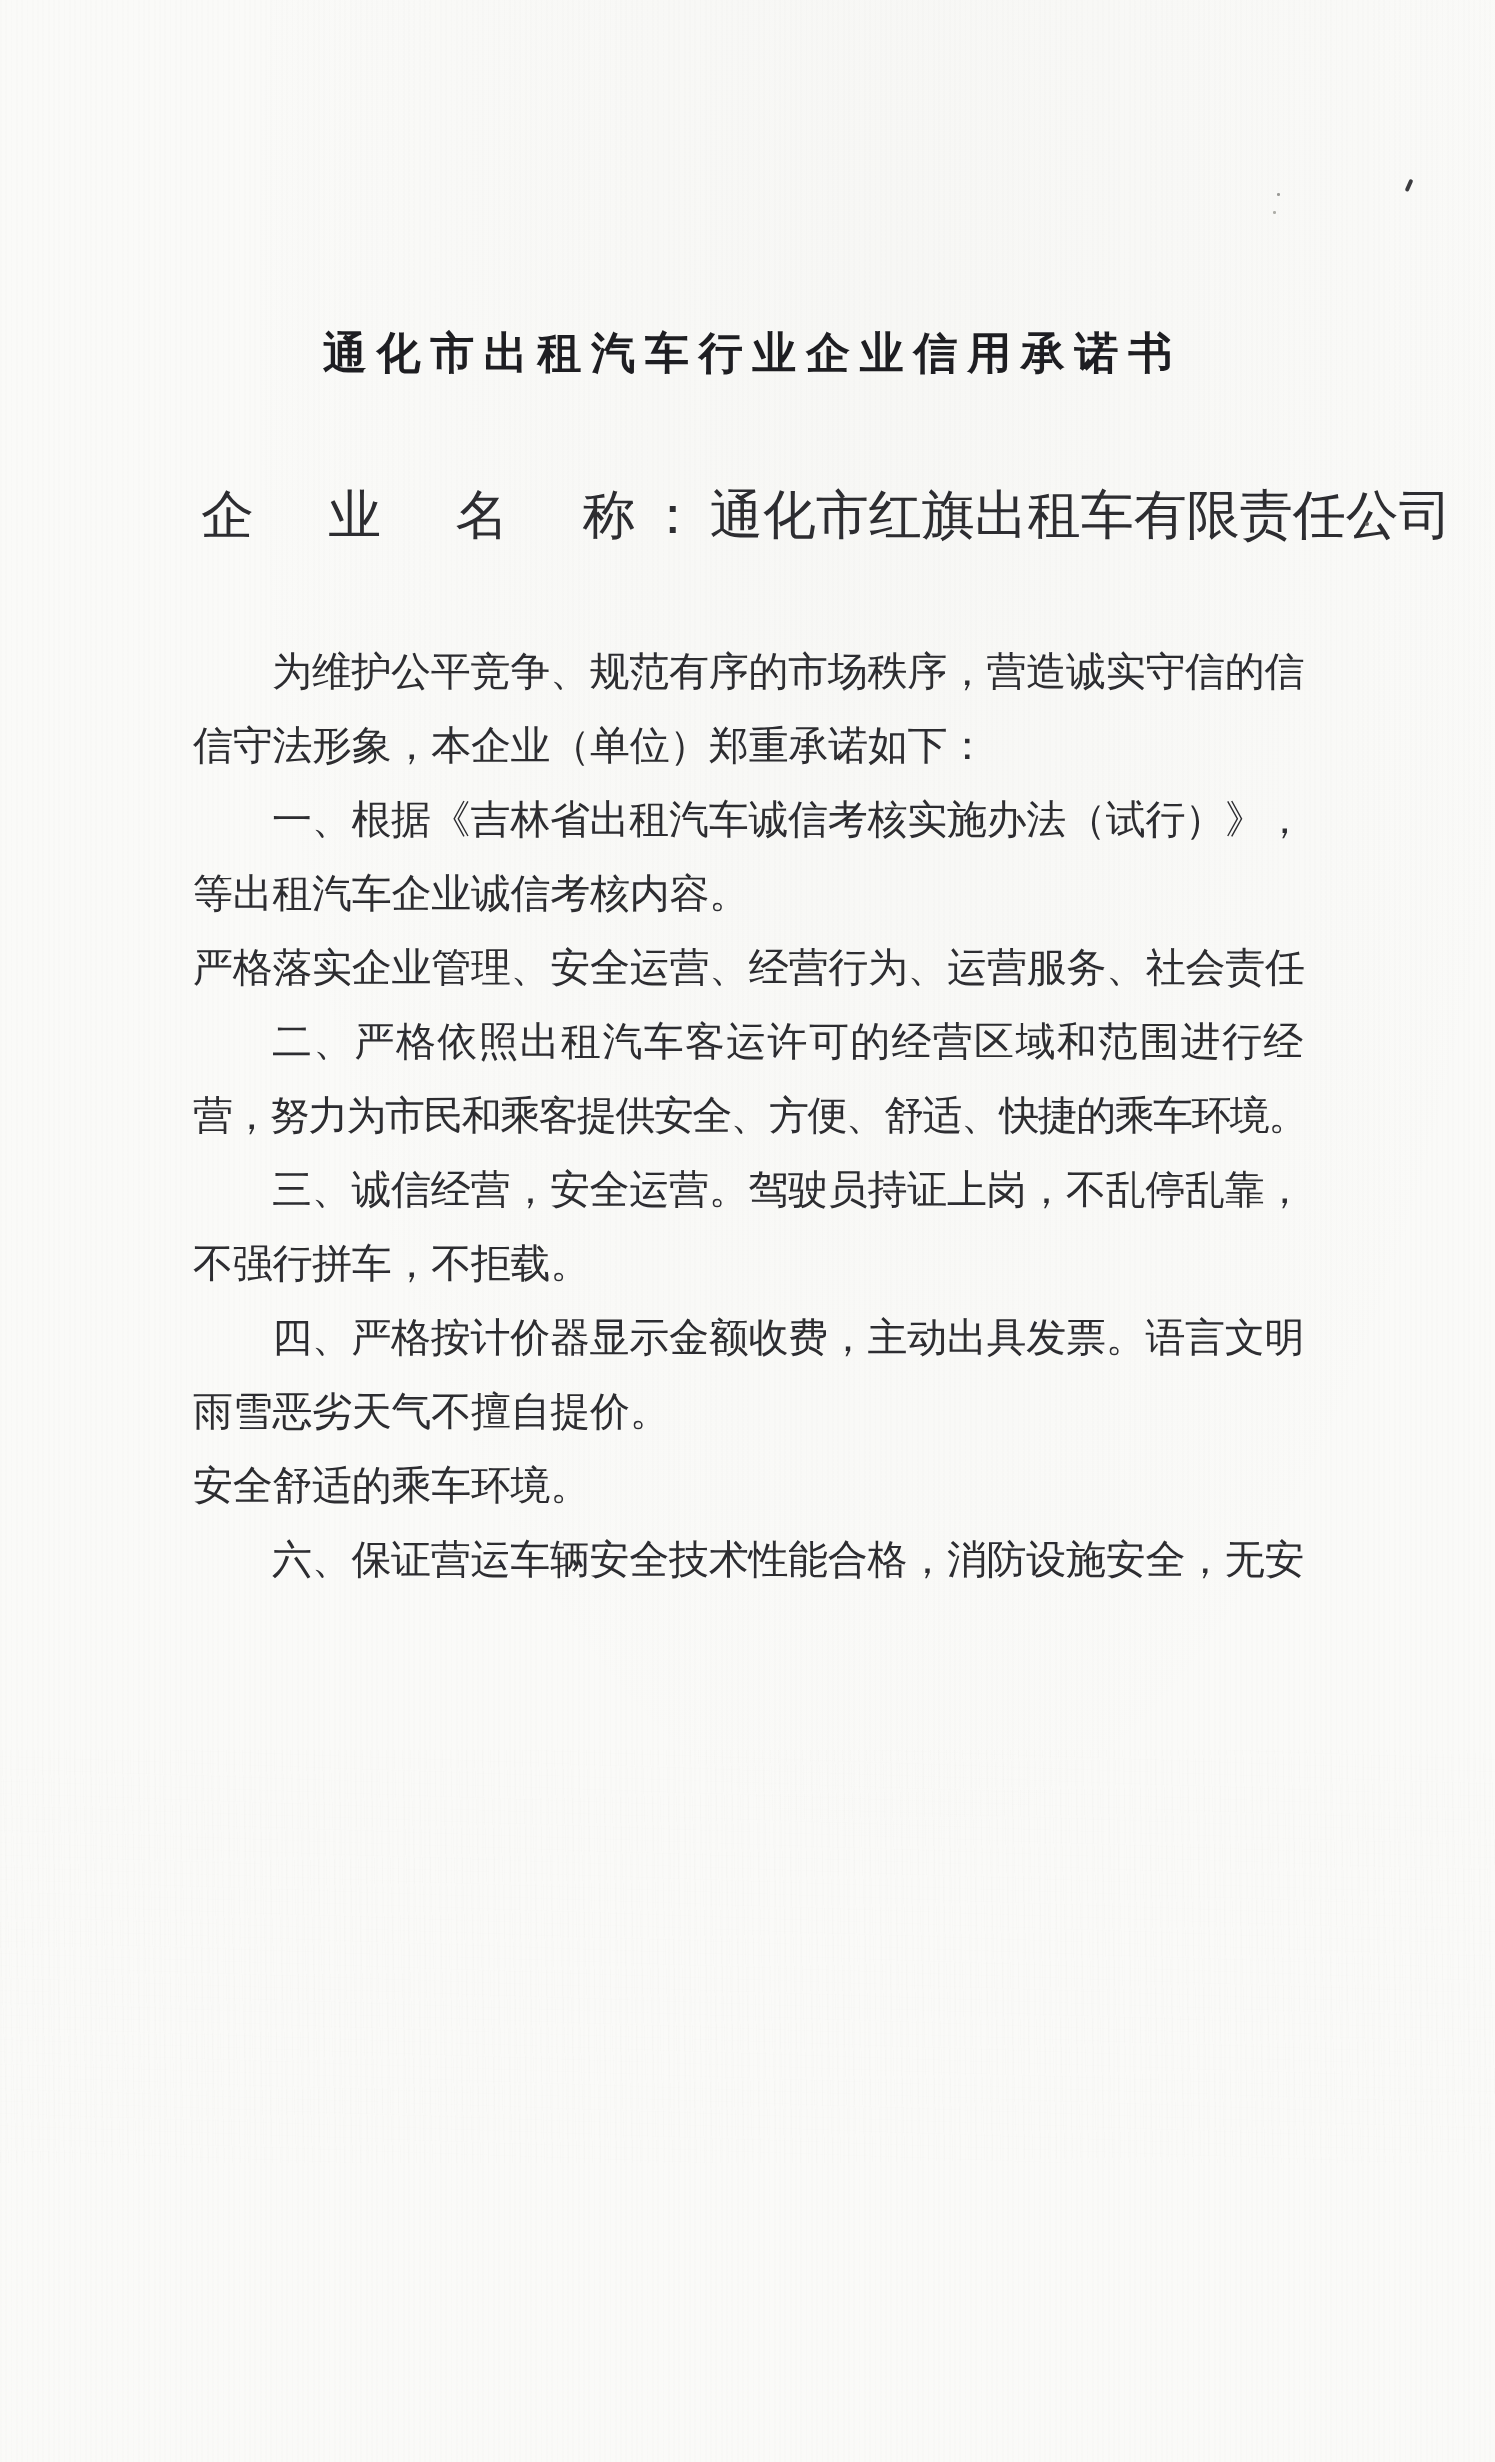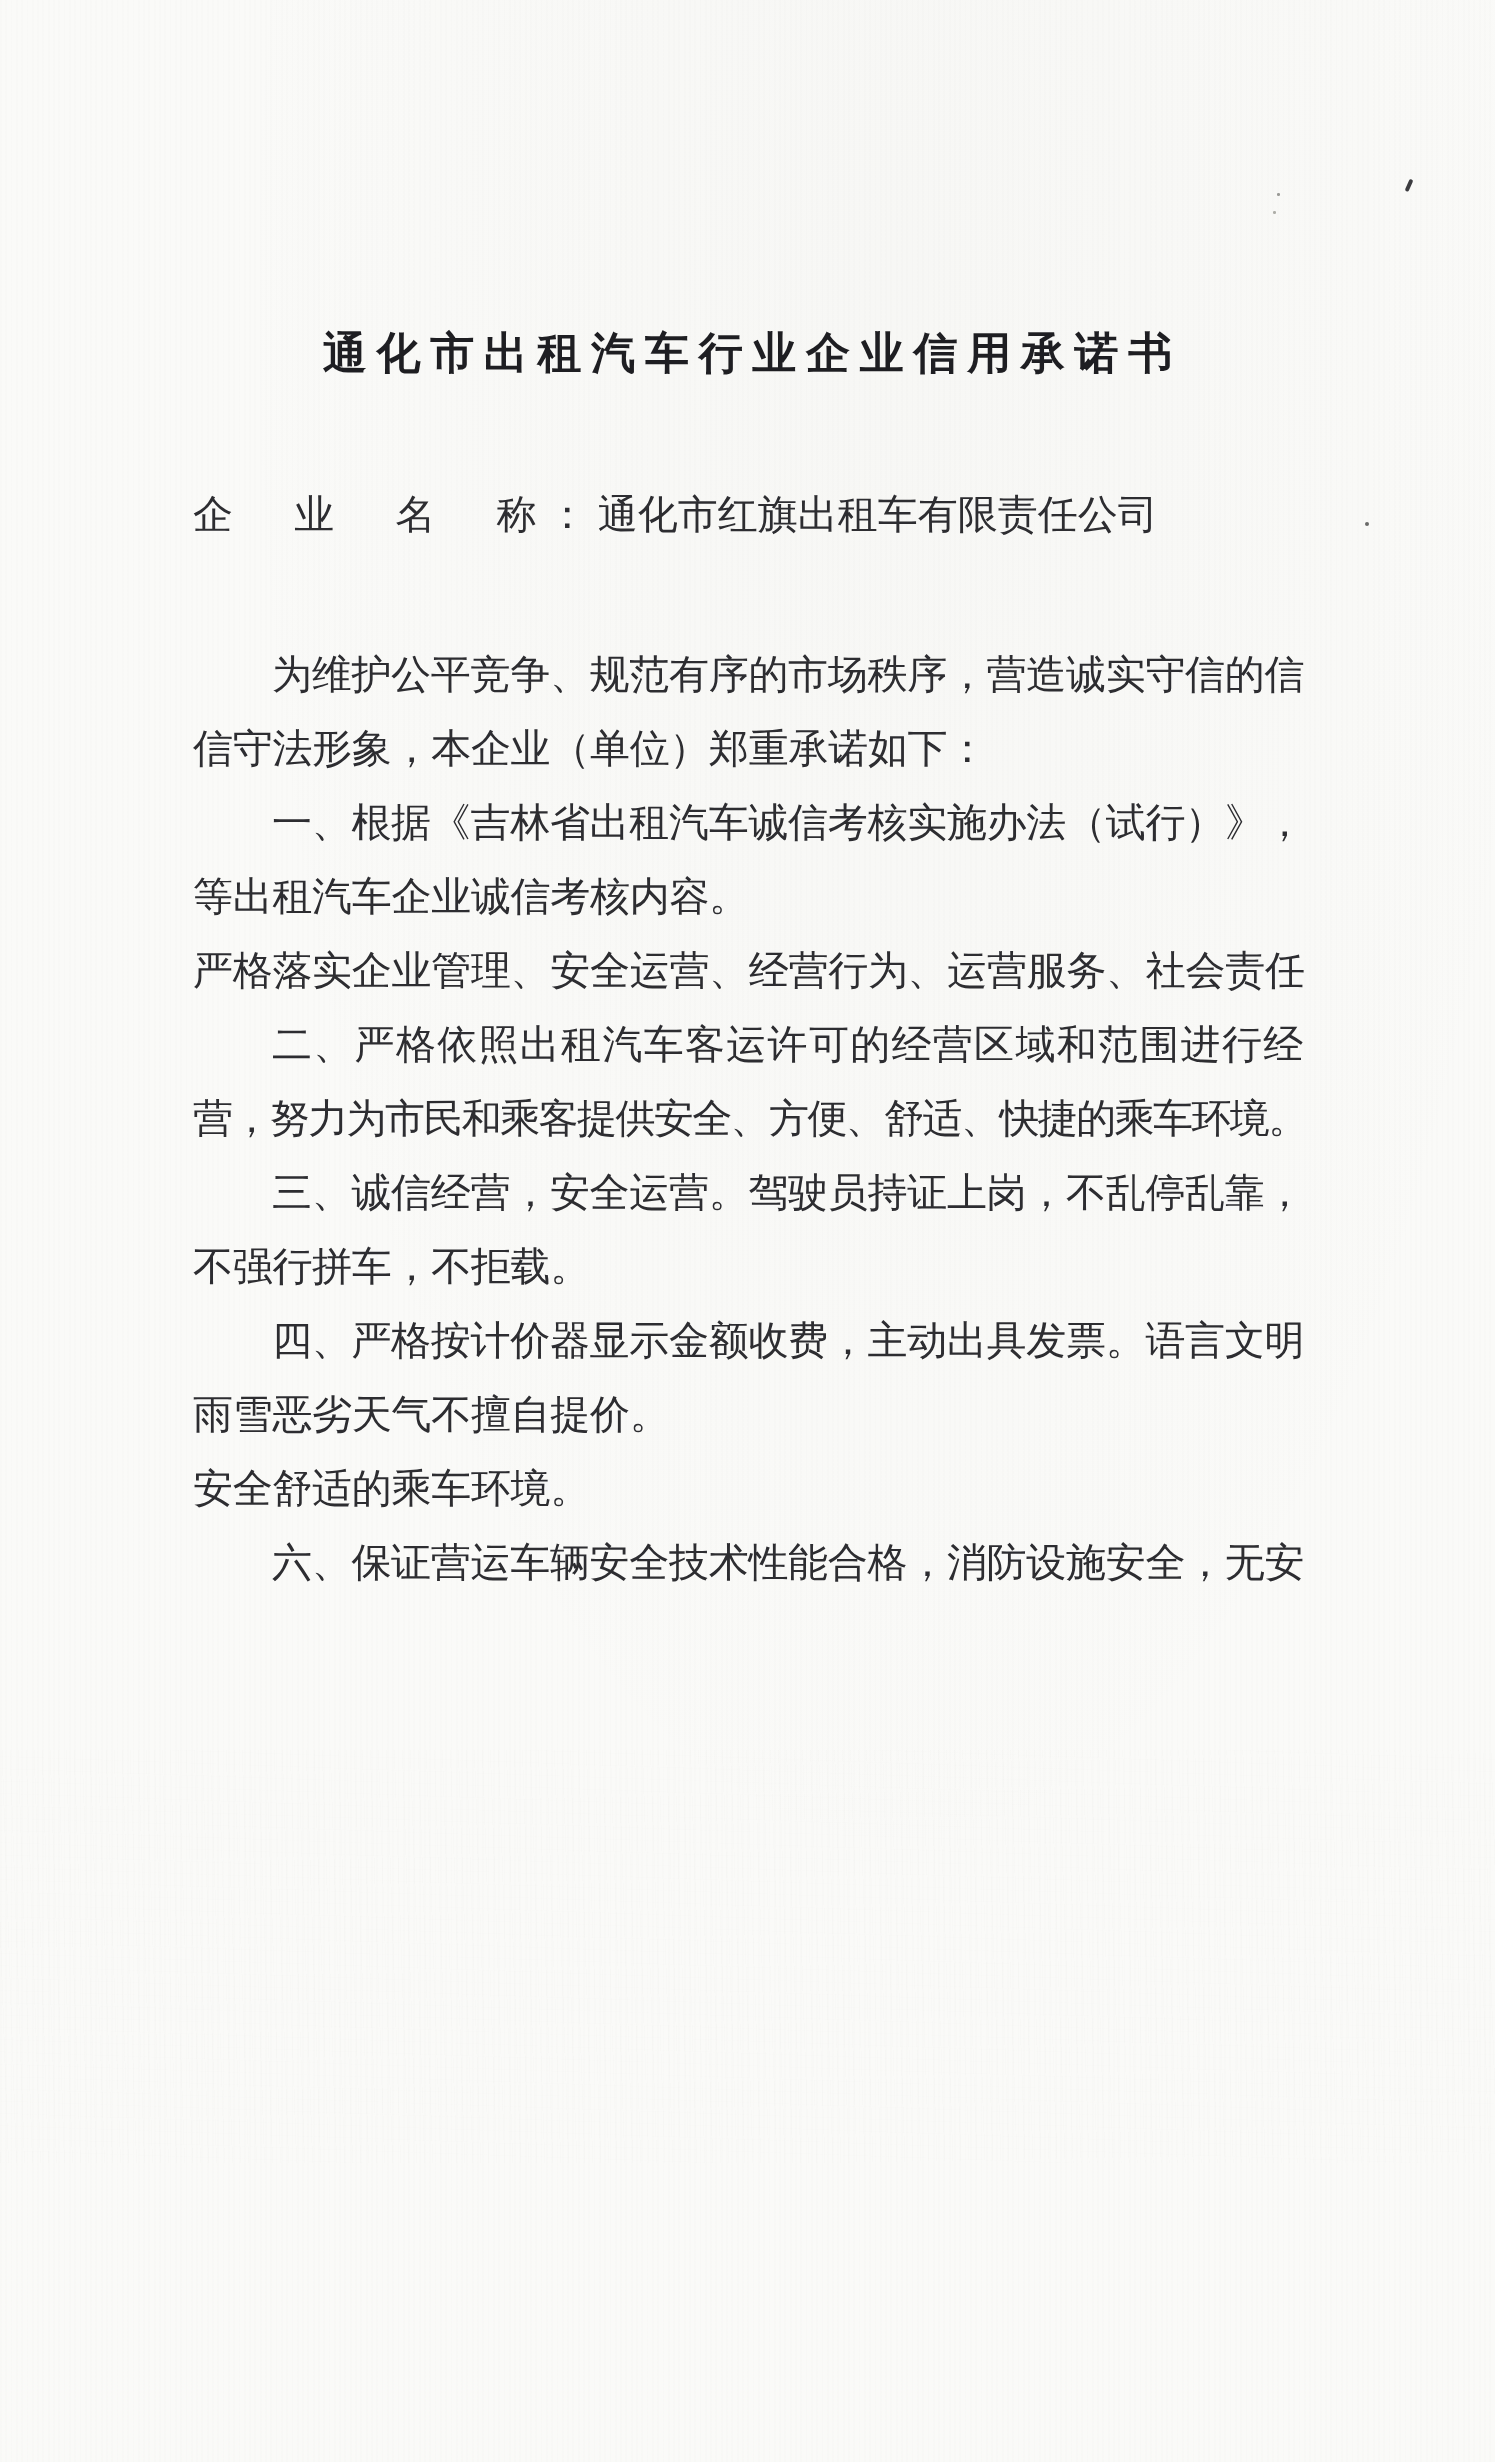--- a/index.html
+++ b/index.html
@@ -40,24 +40,24 @@
     font-size: 44px;
     line-height: 49px;
     font-weight: 700;
     letter-spacing: 9.7px;
     text-indent: 9.7px;
     white-space: nowrap;
     color: #1e1e22;
   }
   .meta {
     position: absolute;
-    left: 193px;
+    left: 201px;
     top: 478px;
     width: 1126px;
-    font-size: 40px;
+    font-size: 53px;
   }
   .meta-row {
     height: 74px;
     line-height: 74px;
     white-space: nowrap;
   }
   .label-spaced { letter-spacing: 10.6px; }
   .label-plain  { letter-spacing: 1.8px; }
   .value-cjk    { letter-spacing: 0; }
   .value-code   { font-family: "Liberation Serif", serif; letter-spacing: 0.9px; }
@@ -66,20 +66,21 @@
     left: 193px;
     top: 638px;
     width: 1102px;
     font-size: 40px;
   }
   .line {
     height: 74px;
     line-height: 74px;
     white-space: nowrap;
     letter-spacing: -0.3px;
+    font-family: Liberation Mono, monospace;
   }
   .indent { text-indent: 79px; }
   .ls-wide  { letter-spacing: 1.3px; }
   .ls-tight { letter-spacing: -1.6px; }
   
   .speck {
     position: absolute;
     background: #55555a;
     border-radius: 50%;
   }

